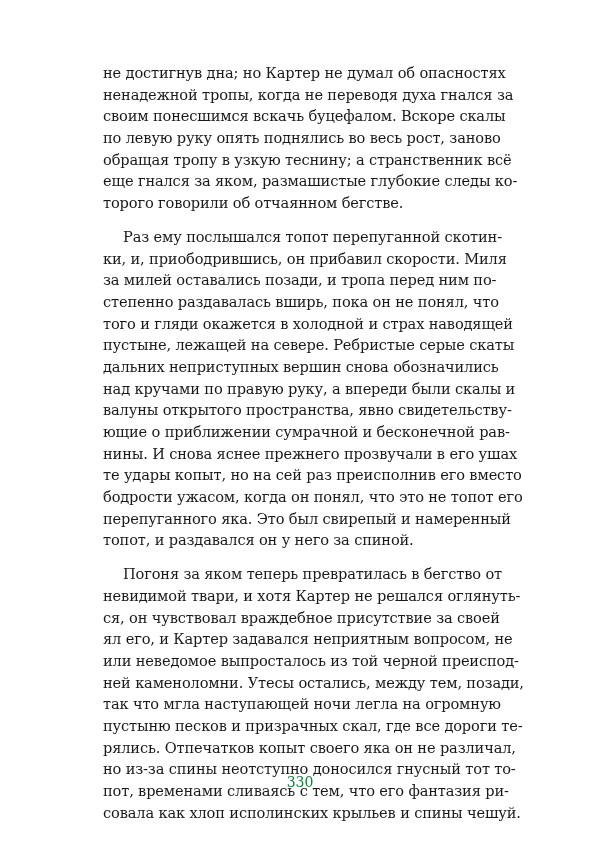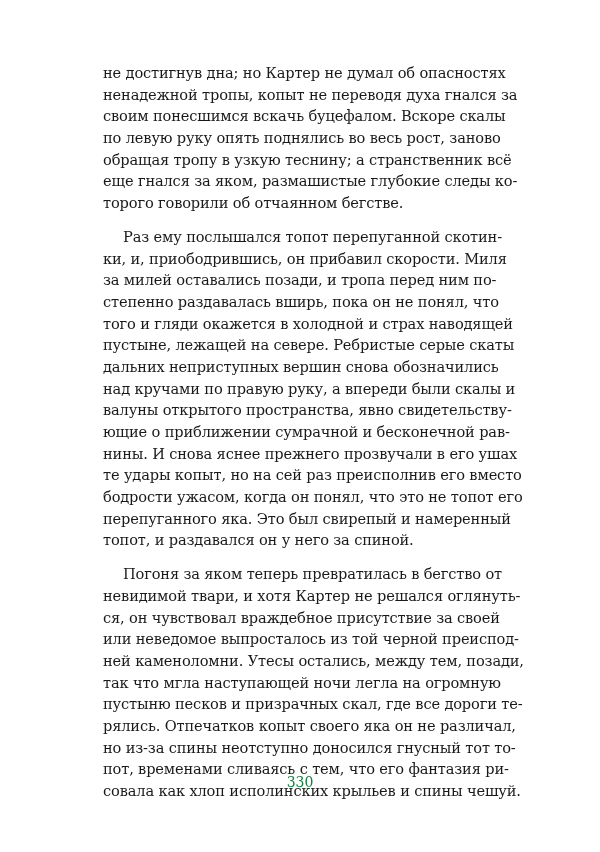--- a/index.html
+++ b/index.html
@@ -38,21 +38,21 @@
     color: #15803d;
   }
 </style>
 </head>
 <body>
 
 <div class="page">
   <div class="text-block">
     <div>
       <span class="line">не достигнув дна; но Картер не думал об опасностях</span>
-      <span class="line">ненадежной тропы, копыт не переводя духа гнался за</span>
+      <span class="line">ненадежной тропы, когда не переводя духа гнался за</span>
       <span class="line">своим понесшимся вскачь буцефалом. Вскоре скалы</span>
       <span class="line">по левую руку опять поднялись во весь рост, заново</span>
       <span class="line">обращая тропу в узкую теснину; а странственник всё</span>
       <span class="line">еще гнался за яком, размашистые глубокие следы ко-</span>
       <span class="line last">торого говорили об отчаянном бегстве.</span>
     </div>
     <div>
       <span class="line indent">Раз ему послышался топот перепуганной скотин-</span>
       <span class="line">ки, и, приободрившись, он прибавил скорости. Миля</span>
       <span class="line">за милей оставались позади, и тропа перед ним по-</span>
@@ -66,20 +66,21 @@
       <span class="line">нины. И снова яснее прежнего прозвучали в его ушах</span>
       <span class="line">те удары копыт, но на сей раз преисполнив его вместо</span>
       <span class="line">бодрости ужасом, когда он понял, что это не топот его</span>
       <span class="line">перепуганного яка. Это был свирепый и намеренный</span>
       <span class="line last">топот, и раздавался он у него за спиной.</span>
     </div>
     <div>
       <span class="line indent">Погоня за яком теперь превратилась в бегство от</span>
       <span class="line">невидимой твари, и хотя Картер не решался оглянуть-</span>
       <span class="line">ся, он чувствовал враждебное присутствие за своей</span>
+      <span class="line">ял его, и Картер задавался неприятным вопросом, не</span>
       <span class="line">или неведомое выпросталось из той черной преиспод-</span>
       <span class="line">ней каменоломни. Утесы остались, между тем, позади,</span>
       <span class="line">так что мгла наступающей ночи легла на огромную</span>
       <span class="line">пустыню песков и призрачных скал, где все дороги те-</span>
       <span class="line">рялись. Отпечатков копыт своего яка он не различал,</span>
       <span class="line">но из-за спины неотступно доносился гнусный тот то-</span>
       <span class="line">пот, временами сливаясь с тем, что его фантазия ри-</span>
       <span class="line">совала как хлоп исполинских крыльев и спины чешуй.</span>
     </div>
   </div>

